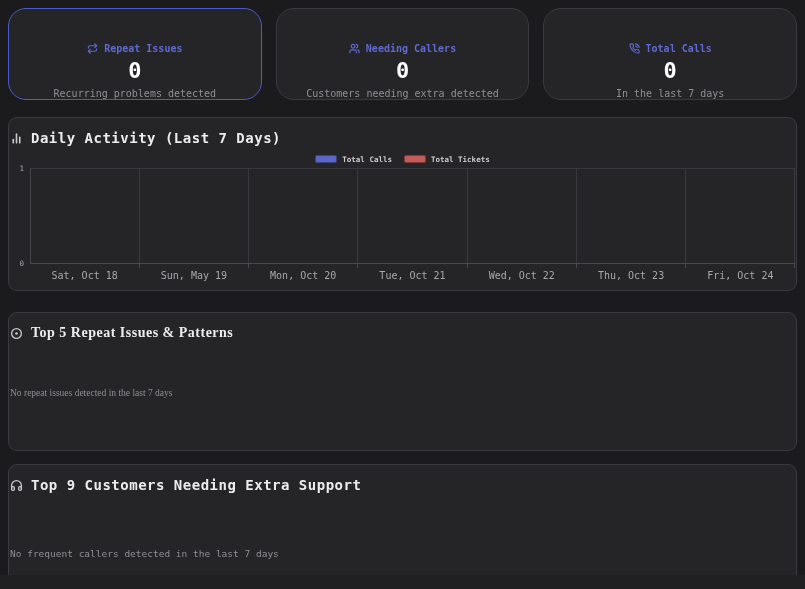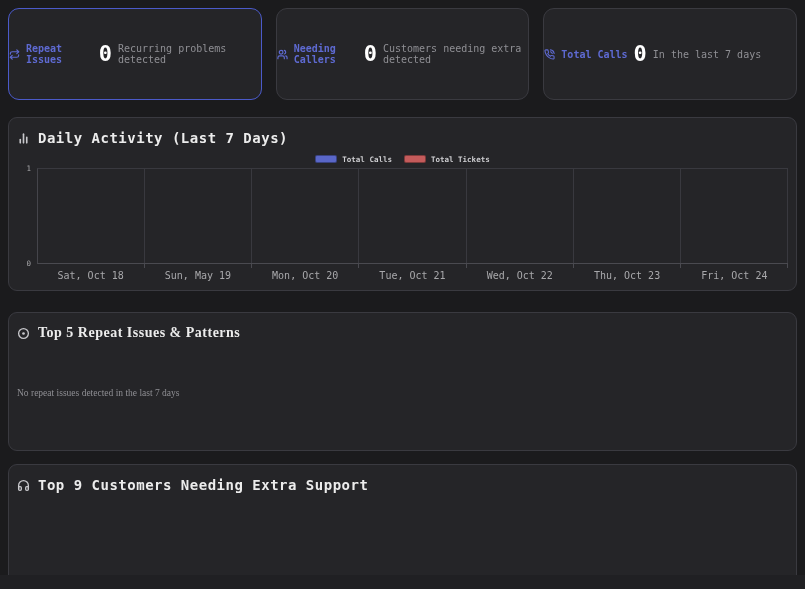--- a/index.html
+++ b/index.html
@@ -11,41 +11,41 @@
     padding: 8px;
     overflow: hidden;
   }
 
   
   .stat-row { display: flex; gap: 14px; height: 92px; margin-bottom: 17px; }
   .stat-card {
     flex: 1;
     background: #252528;
     border: 1px solid #3a3a40;
-    border-radius: 11px;
-    display: flex; flex-direction: row;
-    align-items: center; justify-content: flex-start;
+    border-radius: 18px;
+    display: flex; flex-direction: column;
+    align-items: center; justify-content: flex-end;
     gap: 6px;
     cursor: pointer;
   }
   .stat-card.highlight { border-color: #4b5ac9; }
   .stat-title {
     display: flex; align-items: center; gap: 6px;
     color: #5e6ad2; font-size: 10px; font-weight: bold;
   }
   .stat-title svg { display: block; }
   .stat-value { color: #ffffff; font-size: 22px; font-weight: bold; line-height: 1; }
   .stat-sub { color: #8f8f94; font-size: 10px; }
 
   
   .panel {
     background: #252528;
     border: 1px solid #3a3a40;
     border-radius: 9px;
-    padding: 12px 8px;
+    padding: 12px 1px;
   }
   .panel-title {
     display: flex; align-items: center; gap: 8px;
     color: #ececec; font-size: 14px; font-weight: bold;
     letter-spacing: 0.5px;
   }
   .panel-title svg { display: block; color: #c8c8cc; }
 
   
   .panel-chart { height: 174px; margin-bottom: 21px; }
@@ -216,15 +216,16 @@
   <div class="panel-title">
     <span>
       <svg width="13" height="13" viewBox="0 0 24 24" fill="none" stroke="currentColor" stroke-width="2.4" stroke-linecap="round" stroke-linejoin="round">
           <path d="M3 18v-6a9 9 0 0 1 18 0v6"></path>
           <path d="M21 19a2 2 0 0 1-2 2h-1a2 2 0 0 1-2-2v-3a2 2 0 0 1 2-2h3v5z"></path>
           <path d="M3 19a2 2 0 0 0 2 2h1a2 2 0 0 0 2-2v-3a2 2 0 0 0-2-2H3v5z"></path>
         </svg>
     </span>
     <span>Top 9 Customers Needing Extra Support</span>
   </div>
+  <div class="empty-msg">No frequent callers detected in the last 7 days</div>
 </div>
 
 <div class="footer-strip"></div>
 
 </body></html>

